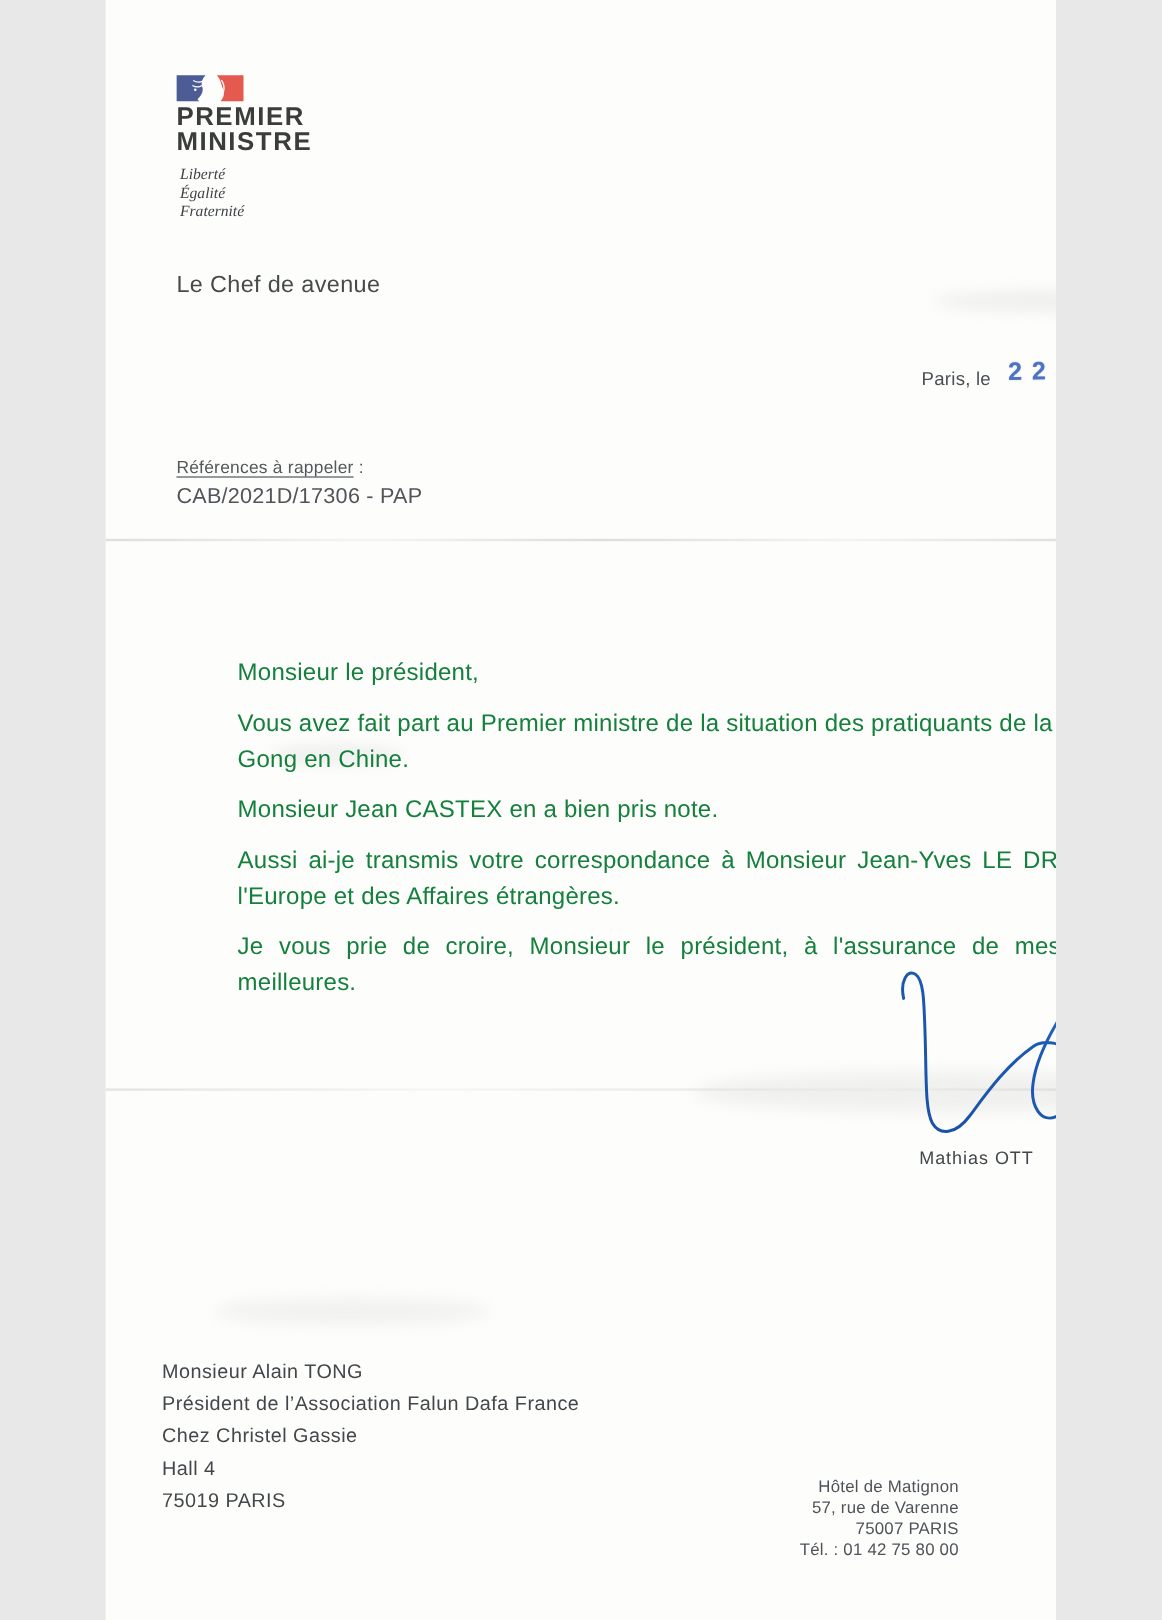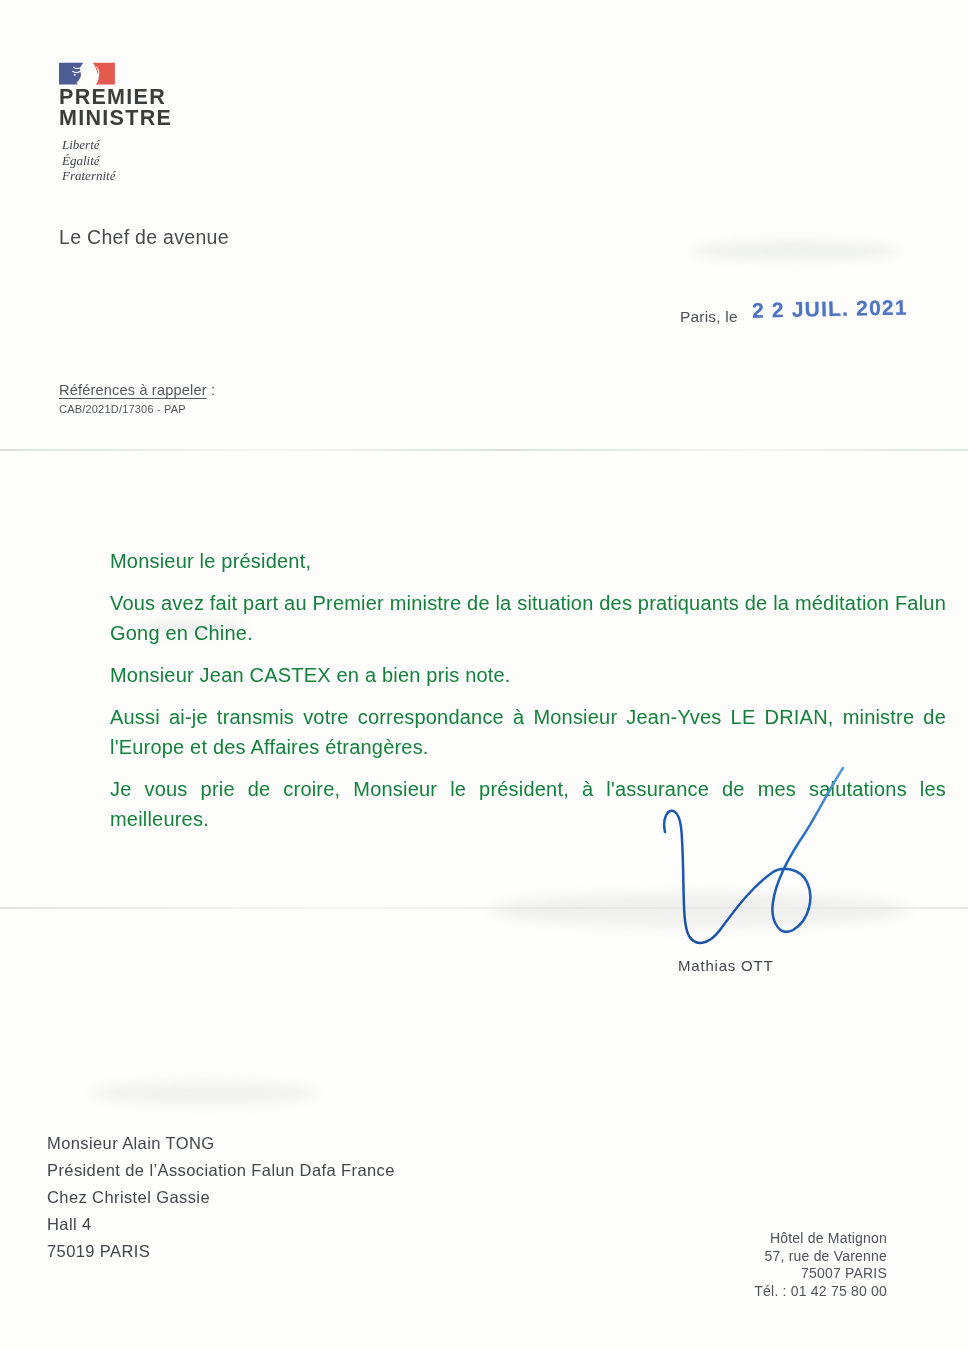--- a/index.html
+++ b/index.html
@@ -1,18 +1,18 @@
 <!DOCTYPE html>
 <html><head>
 <meta charset="utf-8">
 <style>
   html,body{margin:0;padding:0;background:#e8e8e8;}
   #paper{
     position:relative;
-    width:968px;height:1350px;
+    width:792px;height:1350px;
     margin:0 auto;
     background:#fdfdfb;
     overflow:hidden;
     font-family:"Liberation Sans", sans-serif;
     color:#3e4247;
   }
 
   
   .logo{position:absolute;left:59px;top:61px;width:58px;height:25px;}
   .ministry-name{
@@ -37,21 +37,21 @@
   }
   .date-stamp{
     position:absolute;left:752px;top:297px;
     font-size:21px;font-weight:bold;letter-spacing:1.2px;
     color:#4f73c3;transform:rotate(-1.2deg);
     text-shadow:0 0 1px rgba(79,115,195,.55);
     white-space:nowrap;
   }
   .references{position:absolute;left:59px;top:382px;font-size:14.5px;color:#54585c;letter-spacing:.2px;}
   .references .ref-label{text-decoration:underline;text-underline-offset:3px;}
-  .references .ref-value{margin-top:5px;font-size:11px;color:#51555a;}
+  .references .ref-value{margin-top:5px;font-size:18px;color:#51555a;}
 
   
   .letter-body{
     position:absolute;left:62px;top:546px;width:836px;
     font-size:20px;line-height:30px;letter-spacing:.2px;
     color:#15803d;text-align:justify;margin-left:48px;
   }
   .letter-body p{margin:0 0 12px 0;}
 
   

